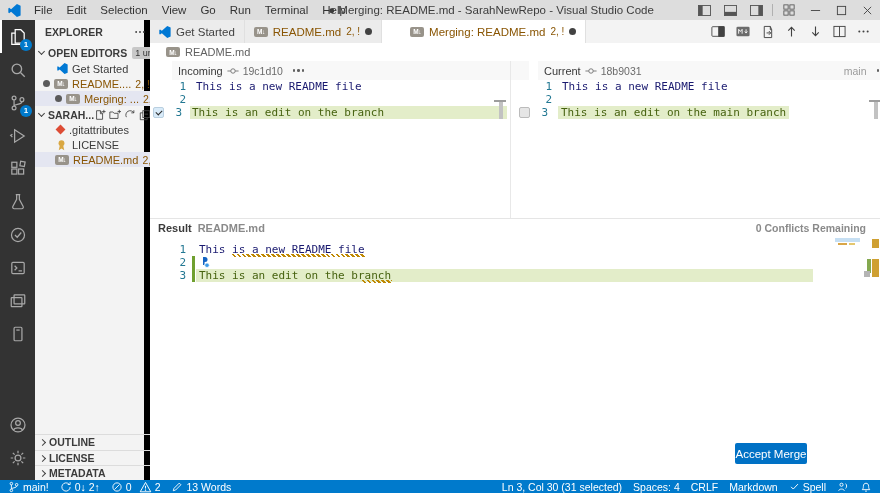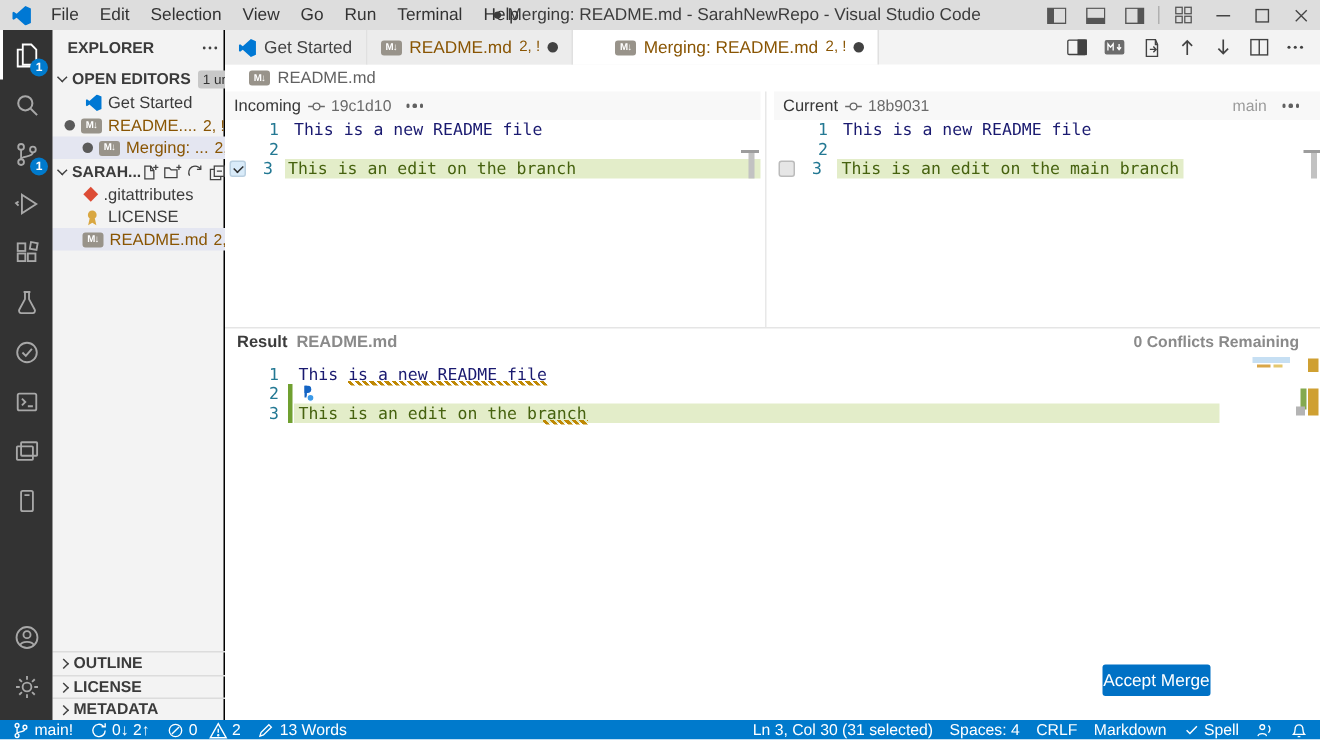--- a/index.html
+++ b/index.html
@@ -19,21 +19,21 @@
   .win-sep { width:1px; height:12px; background:#b0b0b0; margin:0 3px; }
 
   
   #activitybar { position:absolute; left:0; top:20px; width:35px; bottom:13px; background:#333333; z-index:20; }
   .act-item { width:35px; height:33px; display:flex; align-items:center; justify-content:center; position:relative; color:#a8a8a8; }
   .act-item.active { color:#ffffff; box-shadow:inset 2px 0 0 #ffffff; }
   .act-badge { position:absolute; right:3px; bottom:2px; background:var(--accent,#007acc); color:#fff; border-radius:50%; width:12px; height:12px; font-size:8px; line-height:12px; text-align:center; font-weight:bold; }
   .act-bottom { position:absolute; bottom:6px; left:0; width:35px; }
 
   
-  #sidebar { position:absolute; left:35px; top:20px; width:115px; bottom:13px; background:#f3f3f3; border-right:1px solid #000000; font-size:11px; color:#3b3b3b; }
+  #sidebar { position:absolute; left:35px; top:20px; width:115px; bottom:13px; background:#f3f3f3; border-right:6px solid #000000; font-size:11px; color:#3b3b3b; }
   .side-row { position:absolute; left:0; width:115px; height:15px; display:flex; align-items:center; white-space:nowrap; overflow:hidden; }
   .side-head { font-weight:bold; font-size:10.5px; color:#3b3b3b; }
   .chev { width:5px; height:5px; border-left:1px solid #424242; border-bottom:1px solid #424242; flex:none; }
   .chev.down { transform:rotate(-45deg); margin:0 4px 2px 4px; }
   .chev.right { transform:rotate(-135deg); margin:0 4px 0 5px; }
   .badge-gray { background:#c8c8c8; color:#333; border-radius:2px; font-size:9px; padding:1px 3px; margin-left:5px; font-weight:normal; }
   .mod { color:var(--modified,#895503); }
   .deco { margin-left:auto; padding-right:5px; color:var(--modified,#895503); font-size:10.5px; }
   .dot { width:7px; height:7px; border-radius:50%; background:#5a5a5a; flex:none; }
   .sel-row { background:#e4e6f1; }
@@ -45,21 +45,21 @@
   
   #tabbar { position:absolute; left:150px; top:20px; right:0; height:23px; background:#f3f3f3; display:flex; z-index:10; }
   .tab { height:23px; display:flex; align-items:center; padding:0 9px; gap:5px; background:#ececec; border-right:1px solid #e0e0e0; font-size:11.5px; color:#424242; white-space:nowrap; }
   .tab.active { background:#ffffff;padding-left:28px; }
   .tab-deco { font-size:10px; color:var(--modified,#895503); }
   .tab-actions { margin-left:auto; display:flex; align-items:center; gap:11px; padding-right:10px; color:#424242; }
   #breadcrumbs { position:absolute; left:150px; top:43px; right:0; height:18px; background:#fff; display:flex; align-items:center; padding-left:16px; gap:5px; color:#616161; }
 
   
   #merge-top { position:absolute; left:150px; top:61px; width:730px; height:157px; background:#fff; }
-  .pane-head { position:absolute; top:0; height:19px; display:flex; align-items:center; background:#f8f8f8; font-size:11px; color:#383838; padding:0 6px; gap:4px; white-space:nowrap; }
+  .pane-head { position:absolute; top:0; height:19px; display:flex; align-items:center; background:#f8f8f8; font-size:11px; color:#383838; padding:0 6px; gap:4px; white-space:nowrap;margin-left:22px; }
   .pane-head .hash { color:#6a6a6a; font-size:10.5px; }
   .pane-head .branch { margin-left:auto; color:#9b9b9b; font-size:10.5px; overflow:hidden; }
   .dots3 { display:inline-flex; gap:2px; margin-left:6px; flex:none; }
   .dots3 i { width:2.5px; height:2.5px; border-radius:50%; background:#616161; }
   .code { font-family:"DejaVu Sans Mono","Liberation Mono",monospace; font-size:11px; line-height:13px; color:#1a1a70; }
   .cline { position:absolute; height:13px; display:flex; align-items:center; white-space:pre; }
   .ln { display:inline-block; width:16px; text-align:right; color:#237893; flex:none; }
   .chkbox { width:11px; height:11px; border:1px solid #b9cfe0; background:#d9ebf9; border-radius:2px; position:relative; flex:none; }
   .chkbox.checked::after { content:""; position:absolute; left:2px; top:1.5px; width:5px; height:3px; border-left:1.4px solid #2b2b2b; border-bottom:1.4px solid #2b2b2b; transform:rotate(-45deg); }
   .chkbox.empty { background:#e6e6e6; border:1px solid #bbbbbb; }

